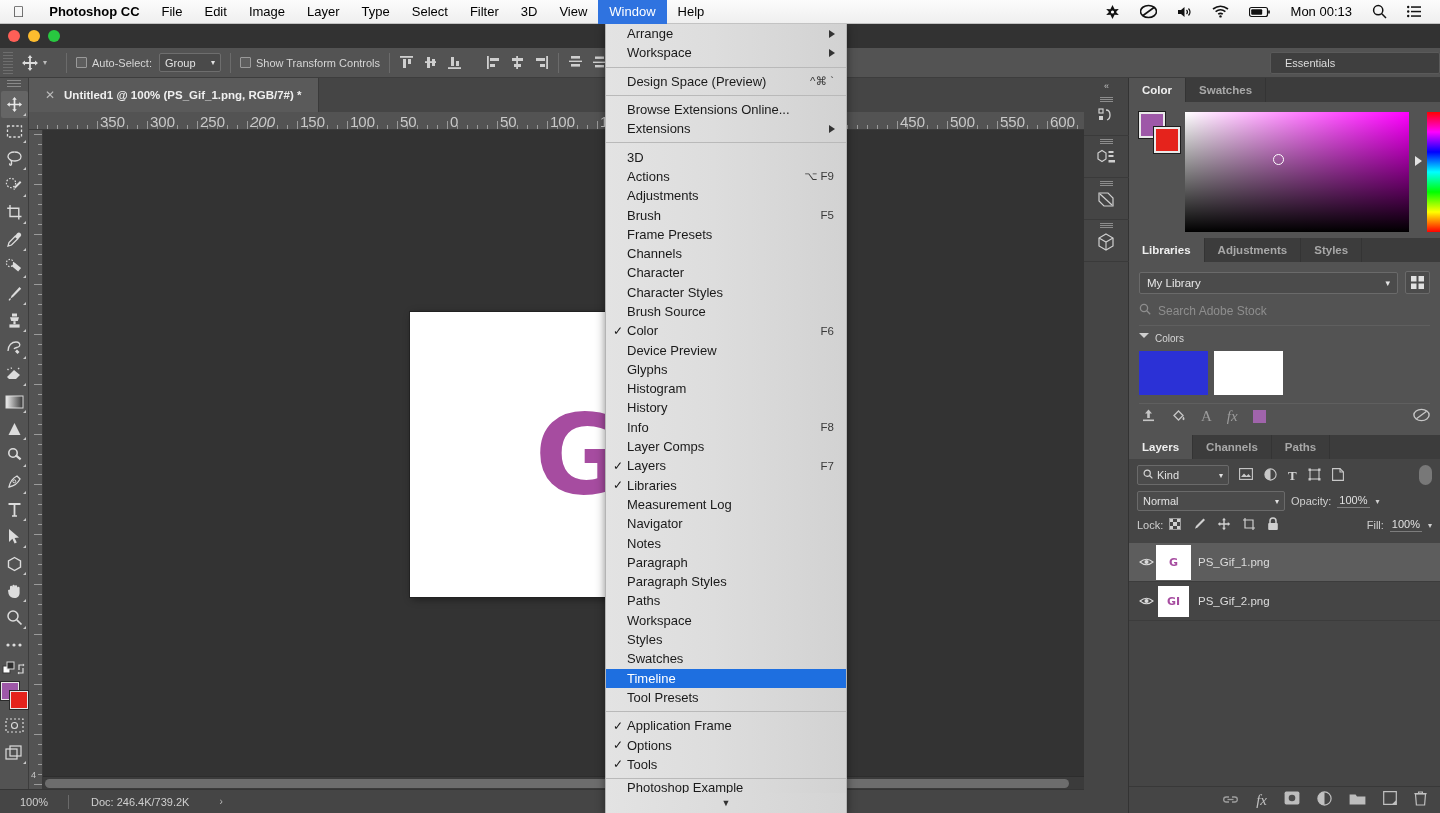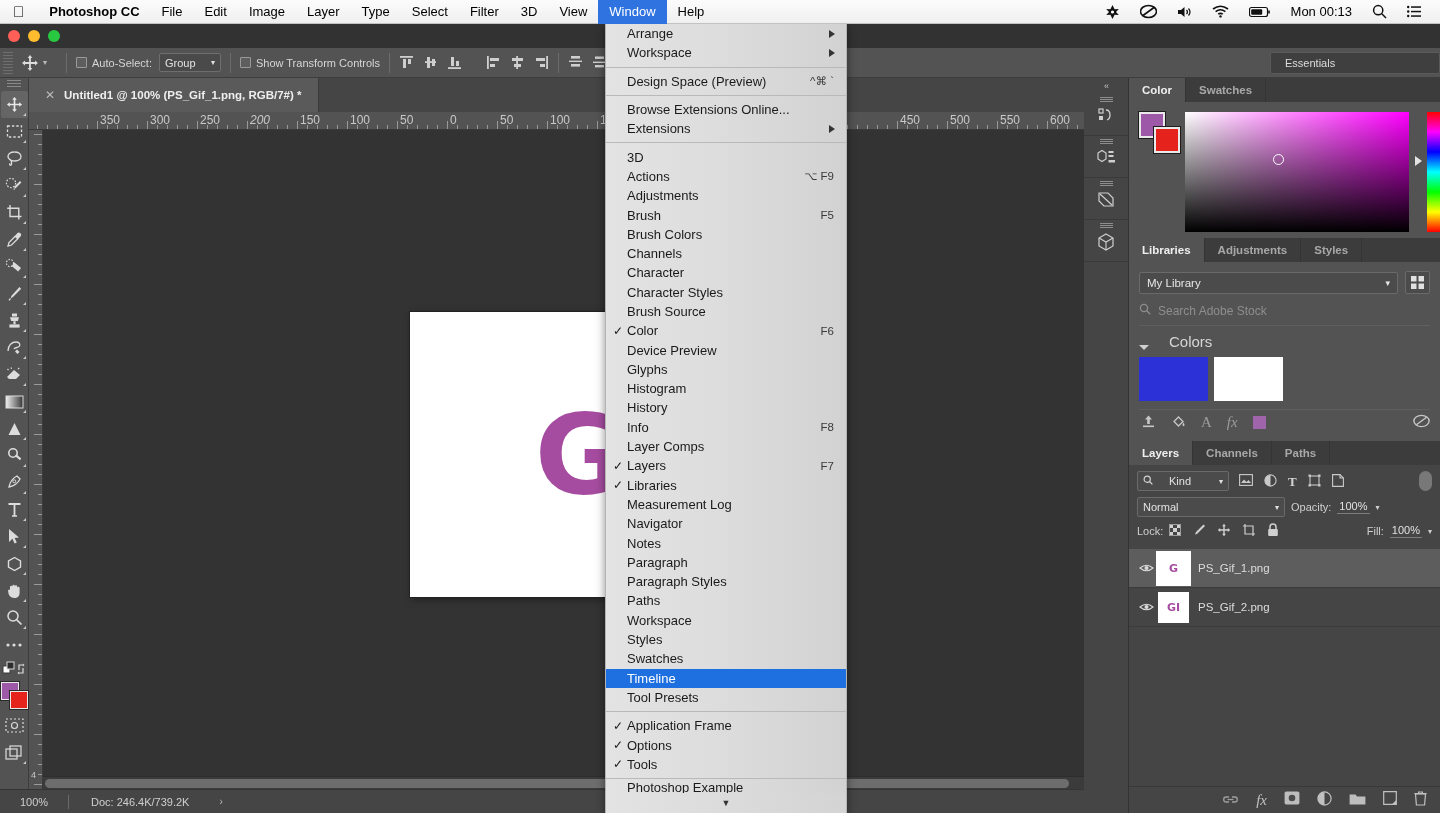--- a/index.html
+++ b/index.html
@@ -115,21 +115,21 @@
   .canvas-wrap {
     position: absolute; left: 29px; top: 112px; right: 330px; bottom: 24px;
     background: #333333;
   }
   .ruler-h {
     position: absolute; left: 0; top: 0; right: 0; height: 18px;
     background: #535353; border-bottom: 1px solid #3a3a3a;
     overflow: hidden;
   }
   .ruler-h .rtick { position: absolute; bottom: 0; width: 1px; background: #9a9a9a; }
-  .ruler-h .rlab { position: absolute; top: 1px; font-size: 12px; color: #c9c9c9; }
+  .ruler-h .rlab { position: absolute; top: 1px; font-size: 15px; color: #c9c9c9; }
   .ruler-v {
     position: absolute; left: 0; top: 18px; width: 14px; bottom: 0;
     background: #535353; border-right: 1px solid #3a3a3a; overflow: hidden;
   }
   .ruler-v .vtick { position: absolute; right: 0; height: 1px; background: #9a9a9a; }
   .ruler-v .vlab { position: absolute; left: 2px; font-size: 9px; color: #c9c9c9; }
   .artboard {
     position: absolute; left: 381px; top: 200px; width: 340px; height: 285px;
     background: #ffffff; box-shadow: 0 0 0 1px #222, 2px 2px 8px rgba(0,0,0,.45);
     display: flex; align-items: center; justify-content: center;
@@ -204,21 +204,21 @@
   .lib-row { display: flex; align-items: center; gap: 7px; }
   .lib-select {
     flex: 1; height: 22px; background: #4b4b4b; border: 1px solid #6a6a6a; border-radius: 2px;
     display: flex; align-items: center; justify-content: space-between; padding: 0 7px;
     font-size: 11.5px; color: #e6e6e6;
   }
   .lib-grid-btn { width: 25px; height: 23px; background: #4b4b4b; border: 1px solid #6a6a6a;
     border-radius: 2px; display:flex; align-items:center; justify-content:center;}
   .lib-search { display: flex; align-items: center; gap: 7px; margin-top: 9px;
     font-size: 12px; color: #8e8e8e; padding-bottom: 7px; border-bottom: 1px solid #5f5f5f; }
-  .colors-hdr { display: flex; align-items: flex-end; gap: 20px; font-size: 15px;
+  .colors-hdr { display: flex; align-items: flex-start; gap: 6px; font-size: 10px;
     color: #d6d6d6; margin-top: 7px; }
   .colors-hdr .tri { width: 0;height:0;border-left:5px solid transparent;border-right:5px solid transparent;border-top:5px solid #cfcfcf;}
   .color-items { display: flex; gap: 6px; margin-top: 7px; }
   .color-item { width: 69px; height: 44px; }
   .lib-footer { display:flex; align-items:center; gap: 15px; height: 26px;
     border-top: 1px solid #5f5f5f; margin-top: 8px; padding-left: 2px; color:#bdbdbd; font-size: 13px; }
   .lib-footer .cc { margin-left: auto; }
 
   
   .layers-ctl { background: #454545; padding: 6px 8px 4px 8px; font-size: 11px; color: #cfcfcf; }
@@ -990,21 +990,21 @@
 
     <div class="ptabs">
       <div class="ptab active">Layers</div>
       <div class="ptab">Channels</div>
       <div class="ptab">Paths</div>
       <div class="ptab-fill"></div>
     </div>
     <div class="layers-ctl">
       <div class="lrow">
         <div class="kind-sel">
-          <span style="display:flex;align-items:center;gap:16px;">
+          <span style="display:flex;align-items:center;gap:4px;">
             <span><svg width="10" height="10" viewBox="0 0 10 10">
                   <circle cx="4.2" cy="4.2" r="3.1" fill="none" stroke="#d4d4d4" stroke-width="1.2"></circle>
                   <path d="M6.5 6.5 L9.4 9.4" stroke="#d4d4d4" stroke-width="1.2"></path>
                 </svg></span>
             <span>Kind</span>
           </span>
           <span style="font-size:8px">▾</span>
         </div>
         <div class="filter-icons">
           <span><svg width="14" height="12" viewBox="0 0 14 12">
@@ -1159,21 +1159,21 @@
         <span class="sc">⌥ F9</span>
       </div>
       <div class="mrow">
         <span>Adjustments</span>
       </div>
       <div class="mrow">
         <span>Brush</span>
         <span class="sc">F5</span>
       </div>
       <div class="mrow">
-        <span>Brush Colors</span>
+        <span>Frame Presets</span>
       </div>
       <div class="mrow">
         <span>Channels</span>
       </div>
       <div class="mrow">
         <span>Character</span>
       </div>
       <div class="mrow">
         <span>Character Styles</span>
       </div>

